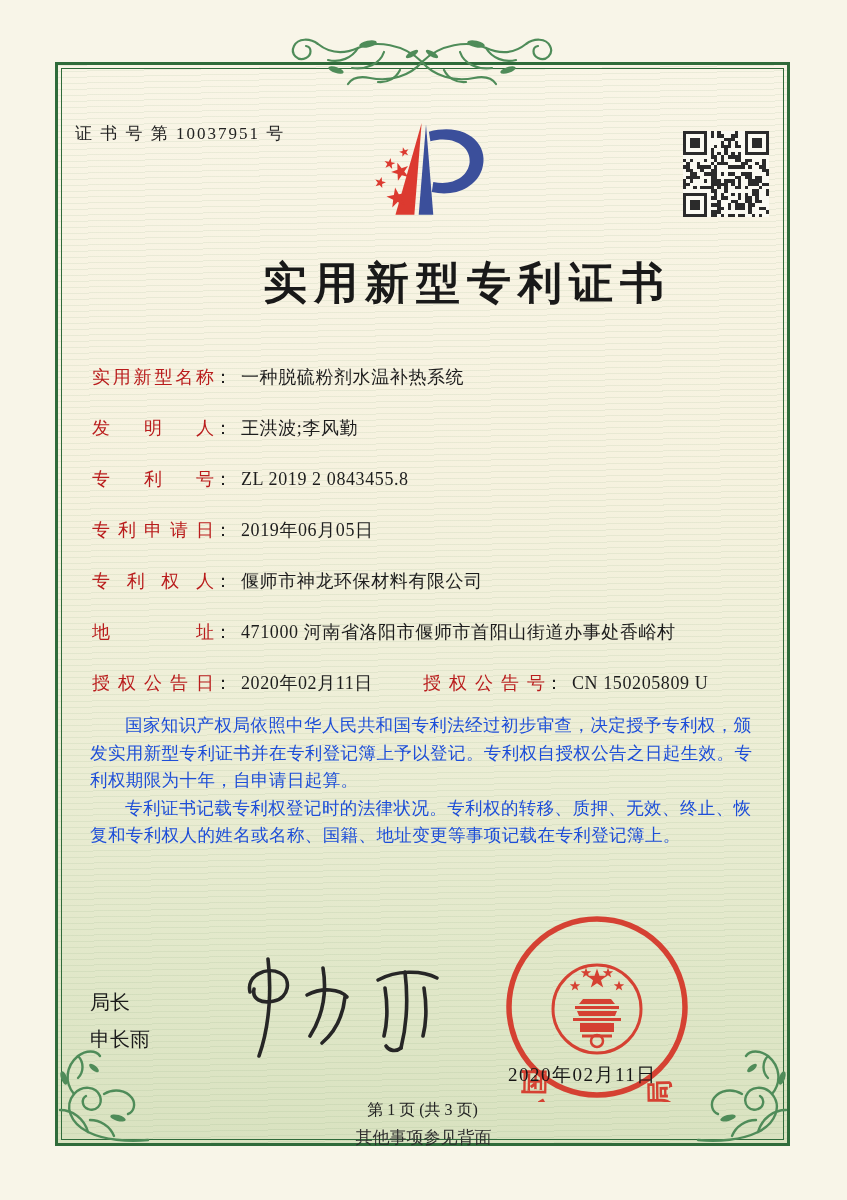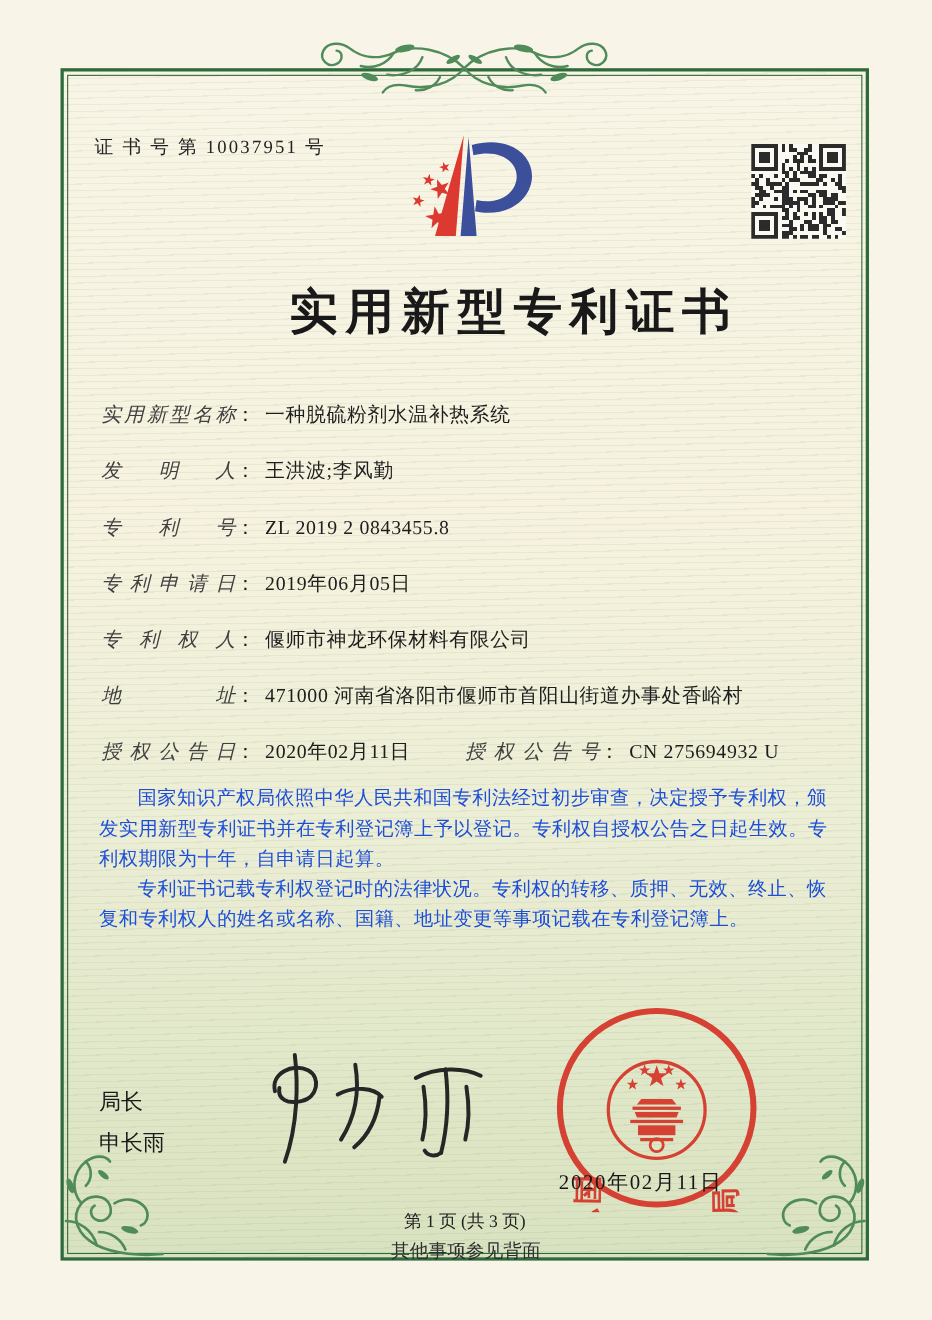--- a/index.html
+++ b/index.html
@@ -21,32 +21,32 @@
   }
   .frame::before {
     content:""; position:absolute; inset:3px;
     border:1px solid #2f6b3a; pointer-events:none;
   }
   .top-ornament { position:absolute; left:272px; top:30px; width:300px; height:64px; z-index:3; }
   .corner { position:absolute; width:110px; height:100px; z-index:3; }
   .corner-left  { left:44px;  top:1048px; }
   .corner-right { left:692px; top:1048px; transform:scaleX(-1); }
   
-  .cert-no { position:absolute; left:86px; top:122px; font-size:17px; letter-spacing:2px; color:#222; z-index:2; }
+  .cert-no { position:absolute; left:75px; top:122px; font-size:17px; letter-spacing:2px; color:#222; z-index:2; }
   .logo { position:absolute; left:346px; top:118px; width:160px; height:106px; z-index:2; }
   .qr { position:absolute; left:683px; top:131px; width:86px; height:86px; background:#fbfaf2; z-index:2; }
   .qr svg { width:100%; height:100%; display:block; }
   .title {
     position:absolute; left:55px; top:254px; width:824px; text-align:center;
     font-size:44px; font-weight:700; letter-spacing:7px; color:#191919; z-index:2;
   }
   
   .fields { position:absolute; left:92px; top:366px; width:670px; z-index:2; }
   .row { height:23px; margin-bottom:28px; font-size:18px; line-height:23px; white-space:nowrap; }
-  .label { display:inline-block; width:122px; text-align:justify; text-align-last:justify; color:#404040;font-style:italic; }
+  .label { display:inline-block; width:122px; text-align:justify; text-align-last:justify; color:#b91c1c; }
   .colon { margin-right:9px; }
   .value { letter-spacing:0.6px; color:#1d1d1d; }
   .pair2 { margin-left:50px; }
   
   .paragraphs { position:absolute; left:90px; top:712px; width:666px; z-index:2; }
   .paragraphs p { font-size:17.5px; line-height:27.5px; text-indent:2em; letter-spacing:0.4px; color:#1d4ed8; }
   
   .officer { position:absolute; left:90px; top:990px; font-size:20px; line-height:24px; z-index:2; color:#1b1b1b; }
   .officer div { margin-bottom:13px; }
   .signature { position:absolute; left:228px; top:952px; width:220px; height:112px; z-index:2; }
@@ -455,21 +455,21 @@
   <div class="row">
     <span class="label">专利申请日</span><span class="colon">：</span><span class="value">2019年06月05日</span>
   </div>
   <div class="row">
     <span class="label">专利权人</span><span class="colon">：</span><span class="value">偃师市神龙环保材料有限公司</span>
   </div>
   <div class="row">
     <span class="label">地址</span><span class="colon">：</span><span class="value">471000 河南省洛阳市偃师市首阳山街道办事处香峪村</span>
   </div>
   <div class="row">
-    <span class="label">授权公告日</span><span class="colon">：</span><span class="value">2020年02月11日</span><span class="pair2"><span class="label">授权公告号</span><span class="colon">：</span><span class="value">CN 275694932 U</span></span>
+    <span class="label">授权公告日</span><span class="colon">：</span><span class="value">2020年02月11日</span><span class="pair2"><span class="label">授权公告号</span><span class="colon">：</span><span class="value">CN 150205809 U</span></span>
   </div>
 </div>
 
 <div class="paragraphs">
   <p>国家知识产权局依照中华人民共和国专利法经过初步审查，决定授予专利权，颁发实用新型专利证书并在专利登记簿上予以登记。专利权自授权公告之日起生效。专利权期限为十年，自申请日起算。</p>
   <p>专利证书记载专利权登记时的法律状况。专利权的转移、质押、无效、终止、恢复和专利权人的姓名或名称、国籍、地址变更等事项记载在专利登记簿上。</p>
 </div>
 
 <div class="officer">
   <div>局长</div>

